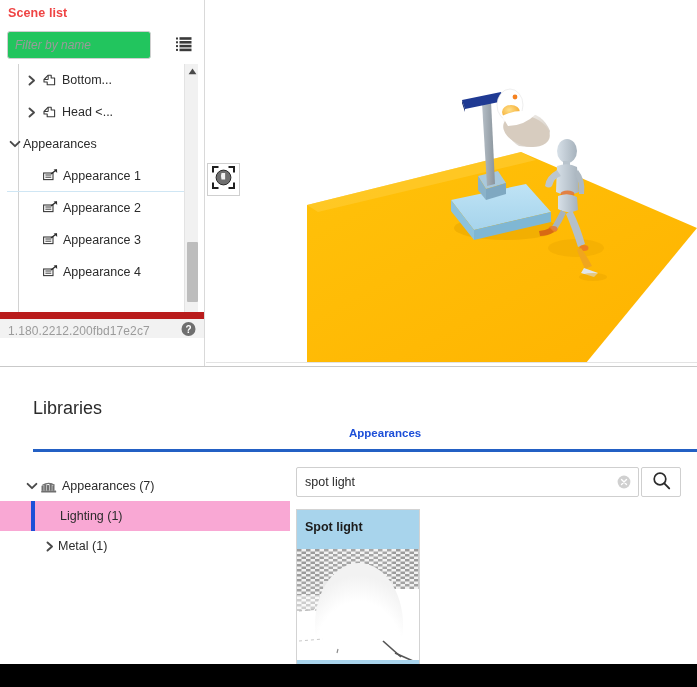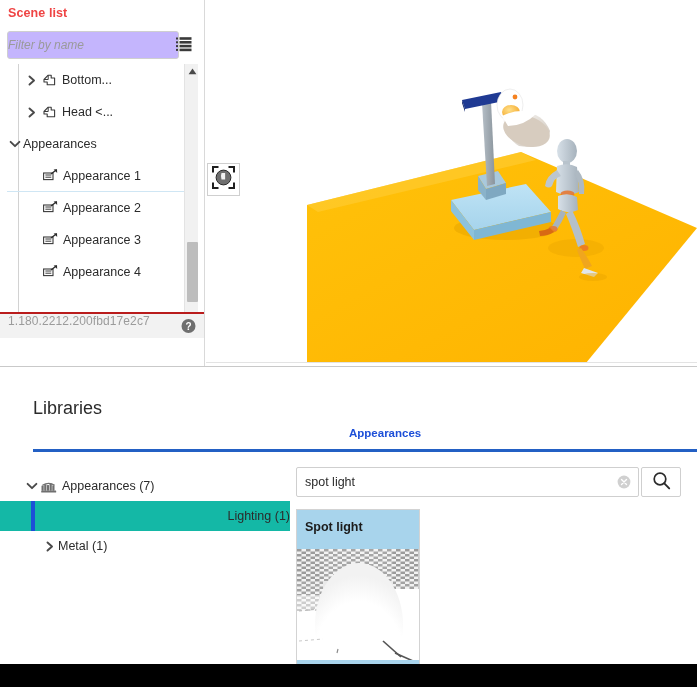--- a/index.html
+++ b/index.html
@@ -26,23 +26,23 @@
   }
   #scene-title {
     position: absolute; left: 8px; top: 6px;
     font-size: 12.5px; font-weight: bold; color: #ef4444;
     letter-spacing: .1px;
   }
   #filter-row {
     position: absolute; left: 7px; top: 31px; width: 191px; height: 28px;
   }
   #filter-input {
-    width: 172px; height: 28px;
+    width: 144px; height: 28px;
     border: 1px solid #cfcfcf; border-radius: 3px;
-    background: #c4b5fd; padding: 0 0;
+    background: #22c55e; padding: 0 7px;
     font-family: "Liberation Sans", sans-serif;
     font-size: 12px; color: #333;
     outline: none;
   }
   #filter-input::placeholder { color: #9a9a9a; font-style: italic; }
   #list-toggle-icon {
     position: absolute; left: 168px; top: 4px;
     width: 18px; height: 18px; cursor: pointer;
   }
 
@@ -95,22 +95,22 @@
     background: #bdbdbd; border-radius: 1px; cursor: pointer;
   }
   
   .grp-underline {
     position: absolute; left: 0; right: 14px; height: 1px; background: #cfe6f4;
   }
 
   
   #status-bar {
     position: absolute; left: 0; bottom: 28px; width: 204px; height: 26px;
-    background: #f2f2f2; border-top: 2px solid #b91c1c;
-    display: flex; align-items: flex-start;
+    background: #f2f2f2; border-top: 7px solid #b91c1c;
+    display: flex; align-items: flex-end;
   }
   #status-text {
     margin-left: 8px; font-size: 12px; color: #9b9b9b; letter-spacing: .1px;
   }
   #help-icon {
     position: absolute; right: 8px; top: 50%; transform: translateY(-50%);
     width: 15px; height: 15px; cursor: pointer;
   }
 
   
@@ -154,21 +154,21 @@
     position: absolute; left: 33px; top: 66px; width: 664px; height: 3px;
     background: #2360c4;
   }
 
   
   #lib-tree { position: absolute; left: 0px; top: 88px; width: 290px; }
   .lib-row {
     position: relative; height: 30px; display: flex; align-items: center;
     font-size: 12.5px; color: #2b2b2b; cursor: pointer;
   }
-  .lib-row.sel { background: #14b8a6; justify-content: flex-end; }
+  .lib-row.sel { background: #f9a8d4; }
   .lib-row.sel::before {
     content: ""; position: absolute; left: 31px; top: 0; width: 4px; height: 30px;
     background: #1d4fd8;
   }
   .lib-indent-1 { padding-left: 42px; }
   .lib-indent-2 { padding-left: 60px; }
 
   
   #search-wrap {
     position: absolute; left: 296px; top: 84px; width: 385px; height: 30px;

